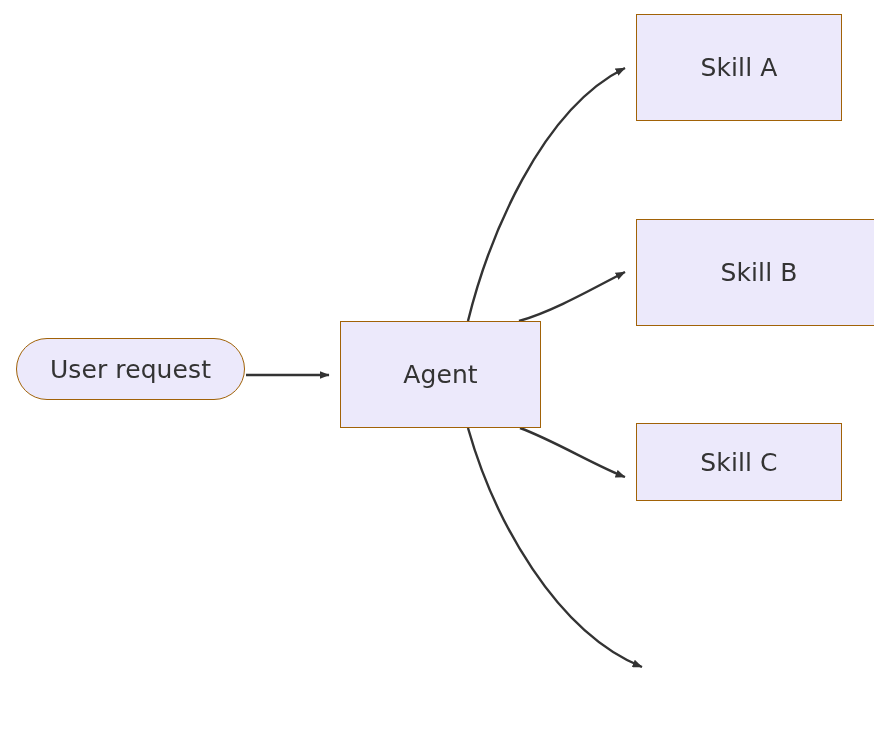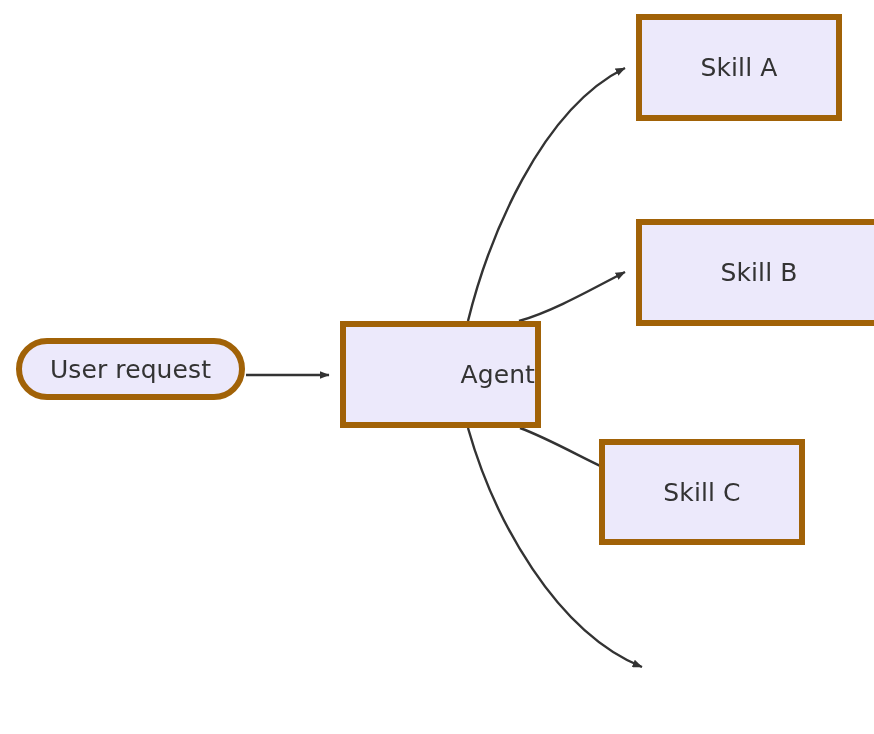--- a/index.html
+++ b/index.html
@@ -26,41 +26,41 @@
     position: absolute;
     top: 0;
     left: 0;
     width: 874px;
     height: 734px;
   }
   .node {
     position: absolute;
     box-sizing: border-box;
     background: #ECE9FB;
-    border: 6px solid #a16207;
+    border: 1px solid #a16207;
     display: flex;
     align-items: center;
     justify-content: center;
   }
   .node-label {
     color: #333333;
     font-size: 25px;
     line-height: 1;
     white-space: nowrap;
     letter-spacing: 0.1px;
   }
   .node-rect { border-radius: 0; }
   .node-pill { border-radius: 999px; }
 
   
   #node-user-request { left: 16px;  top: 338px; width: 229px; height: 62px; }
-  #node-agent        { left: 340px; top: 321px; width: 201px; height: 107px; justify-content: flex-end; }
+  #node-agent        { left: 340px; top: 321px; width: 201px; height: 107px; }
   #node-skill-a      { left: 636px; top: 14px;  width: 206px; height: 107px; }
   #node-skill-b      { left: 636px; top: 219px; width: 246px; height: 107px; }
-  #node-skill-c      { left: 599px; top: 423px; width: 206px; height: 106px; margin-top: 16px; }
+  #node-skill-c      { left: 636px; top: 423px; width: 206px; height: 78px; }
   #node-response     { left: 653px; top: 630px; width: 178px; height: 73px; }
 </style>
 </head>
 <body>
 
 <div id="diagram-root">
 
   <svg id="flow-svg" viewBox="0 0 874 734" xmlns="http://www.w3.org/2000/svg">
     <defs>
       <marker id="arrowhead" markerWidth="10" markerHeight="8" refX="9.4" refY="4" orient="auto" markerUnits="userSpaceOnUse">

